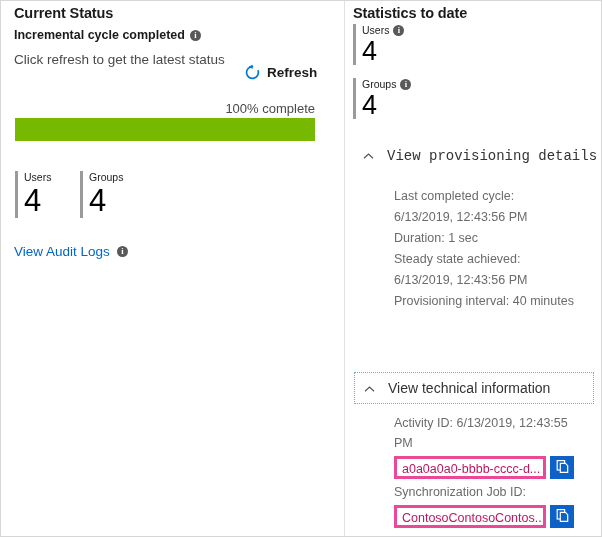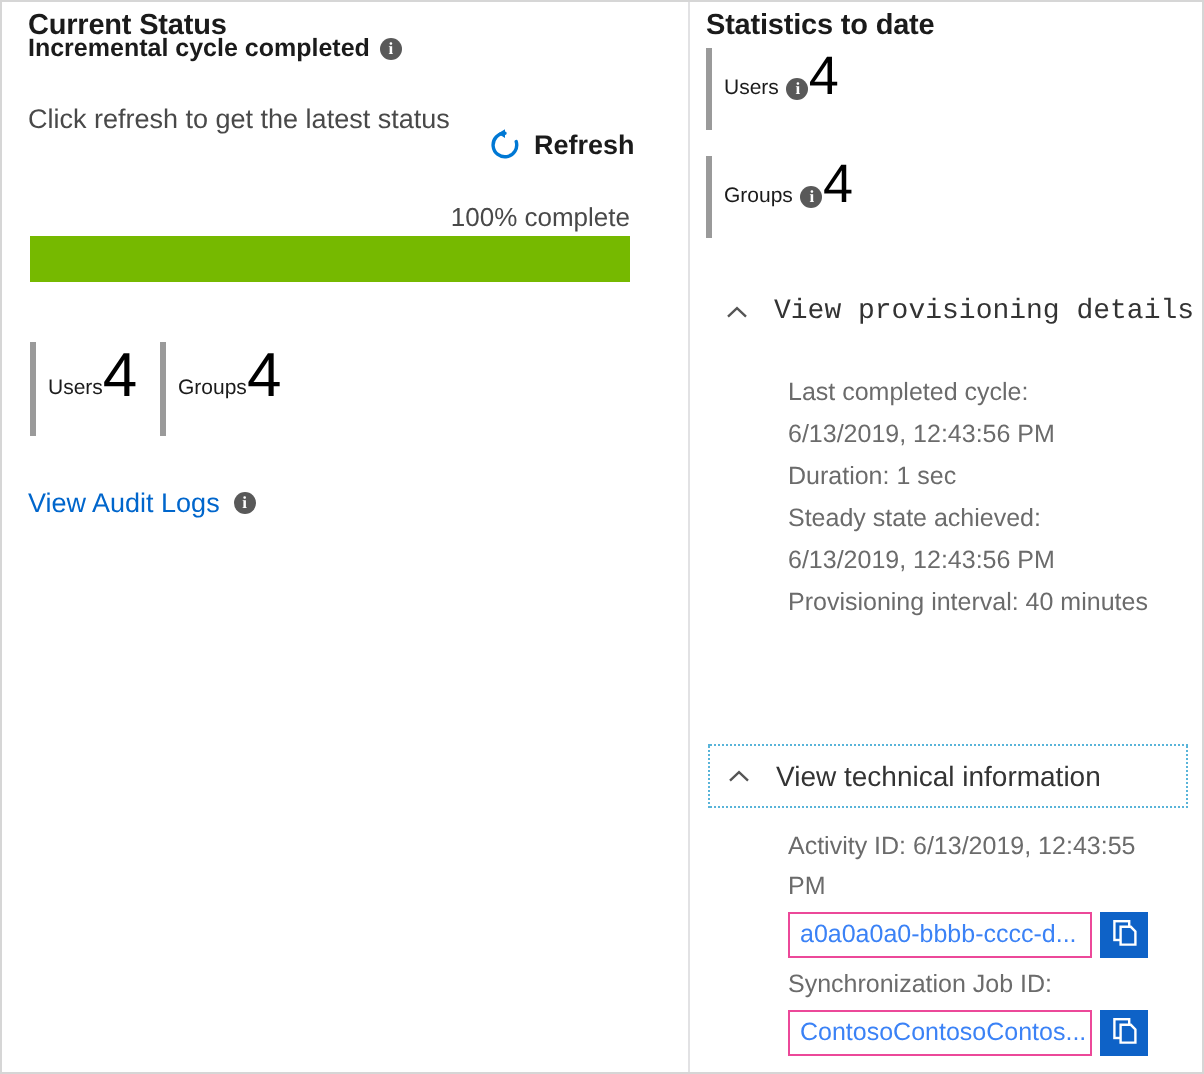--- a/index.html
+++ b/index.html
@@ -43,21 +43,21 @@
     font-size: 14.5px;
     font-weight: bold;
     color: #1b1b1b;
     letter-spacing: -0.1px;
   }
   #cur-status-title { left: 13px; top: 4px; }
 
   #cycle-status {
     position: absolute;
     left: 13px;
-    top: 16px;
+    top: 27px;
     font-size: 12.5px;
     font-weight: bold;
     color: #1b1b1b;
     display: flex;
     align-items: center;
     gap: 5px;
   }
   #refresh-hint {
     position: absolute;
     left: 13px;
@@ -125,21 +125,21 @@
   .stat-tile {
     position: absolute;
     display: flex;
     gap: 6px;
   }
   .stat-bar {
     width: 3px;
     background: #9a9a9a;
     flex: 0 0 auto;
   }
-  .stat-body { display: flex; flex-direction: row; }
+  .stat-body { display: flex; flex-direction: column; }
   .stat-label {
     font-size: 10.5px;
     color: #1b1b1b;
     line-height: 13px;
     display: flex;
     align-items: center;
     gap: 4px;
     white-space: nowrap;
   }
   .stat-value {
@@ -251,25 +251,25 @@
   .copy-row {
     display: flex;
     align-items: stretch;
     gap: 4px;
     margin-top: 3px;
   }
   .copy-field {
     width: 152px;
     height: 23px;
     box-sizing: border-box;
-    border: 1px solid #ec4899;
+    border: 3px solid #ec4899;
     background: #ffffff;
     font-family: "Liberation Sans", sans-serif;
     font-size: 12.5px;
-    color: #3b82f6;
+    color: #be185d;
     padding: 0 5px;
     line-height: 21px;
     overflow: hidden;
     white-space: nowrap;
   }
   .copy-button {
     width: 24px;
     height: 23px;
     background: #0e62c7;
     border: none;

